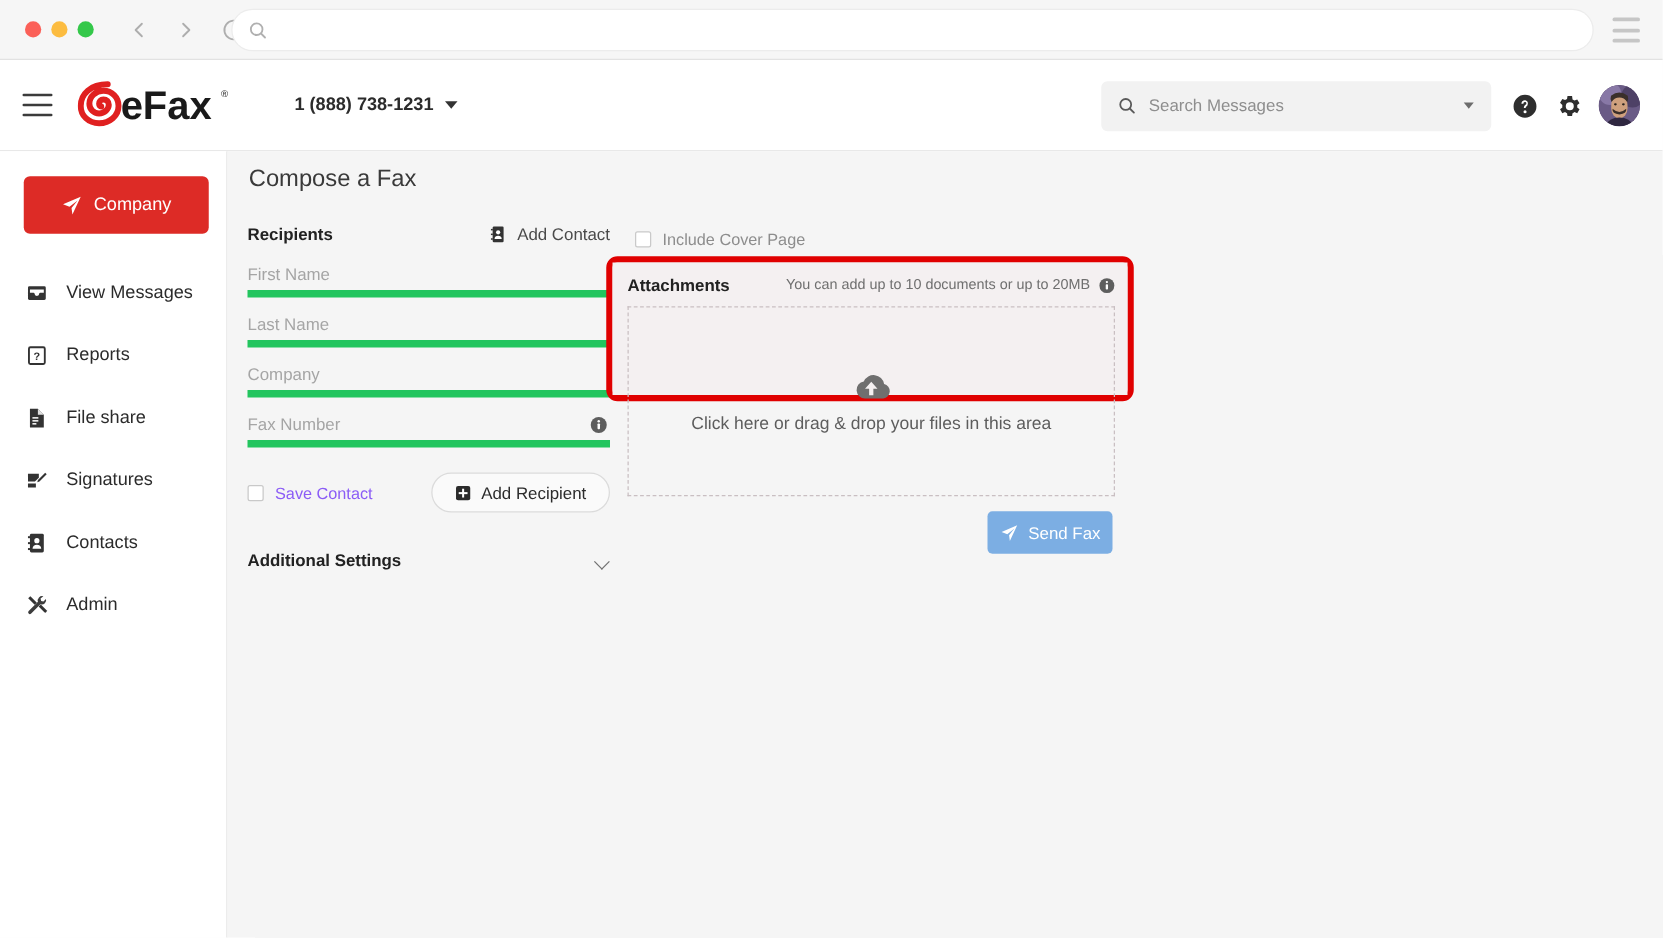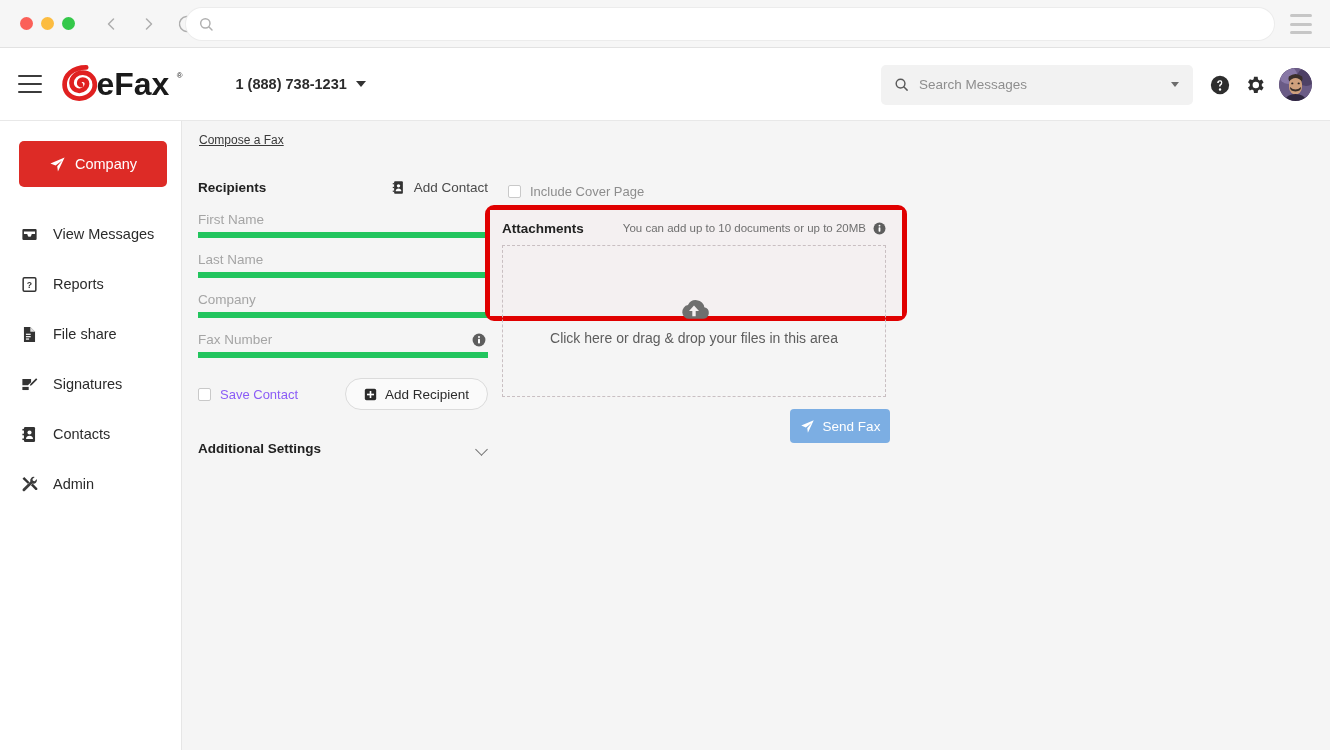--- a/index.html
+++ b/index.html
@@ -135,21 +135,21 @@
   .nav-item .n-label { font-size: 14.5px; color: #2b2b2b; }
 
   
   .main {
     position: absolute; left: 182px; top: 121px;
     width: 1148px; height: 629px;
     background: #f5f5f5;
   }
   .page-title {
     position: absolute; left: 17px; top: 12px;
-    font-size: 12px; color: #3a3a3a; text-decoration: underline;
+    font-size: 19px; color: #3a3a3a;
   }
 
   
   .recipients {
     position: absolute; left: 16px; top: 55px; width: 290px;
   }
   .rec-head { display: flex; align-items: center; justify-content: space-between; height: 22px; }
   .rec-title { font-size: 13.5px; font-weight: bold; color: #222; }
   .add-contact { display: flex; align-items: center; gap: 8px; cursor: pointer; }
   .add-contact .ac-ico { color: #333; display: flex; }
@@ -218,21 +218,21 @@
   
   .highlight-box {
     position: absolute; left: 303px; top: 84px;
     width: 422px; height: 116px;
     border: 5px solid #e00000; border-radius: 9px;
   }
   .attachments-panel {
     position: absolute; left: 308px; top: 89px;
     width: 412px; height: 106px;
     background: #f4f0f1;
-    padding: 9px 16px 10px 12px;
+    padding: 9px 10px 10px 12px;
   }
   .att-head { display: flex; align-items: center; justify-content: flex-start; height: 18px; }
   .att-title { font-size: 13.5px; font-weight: bold; color: #222; }
   .att-note { margin-left: auto; display: flex; align-items: center; gap: 7px; }
   .att-note-text { font-size: 11.5px; color: #6f6f6f; }
   .att-note .n-ico { width: 13px; height: 13px; }
   .att-note .n-ico svg { width: 13px; height: 13px; display: block; }
 
   .dropzone {
     margin-top: 8px; height: 152px;

